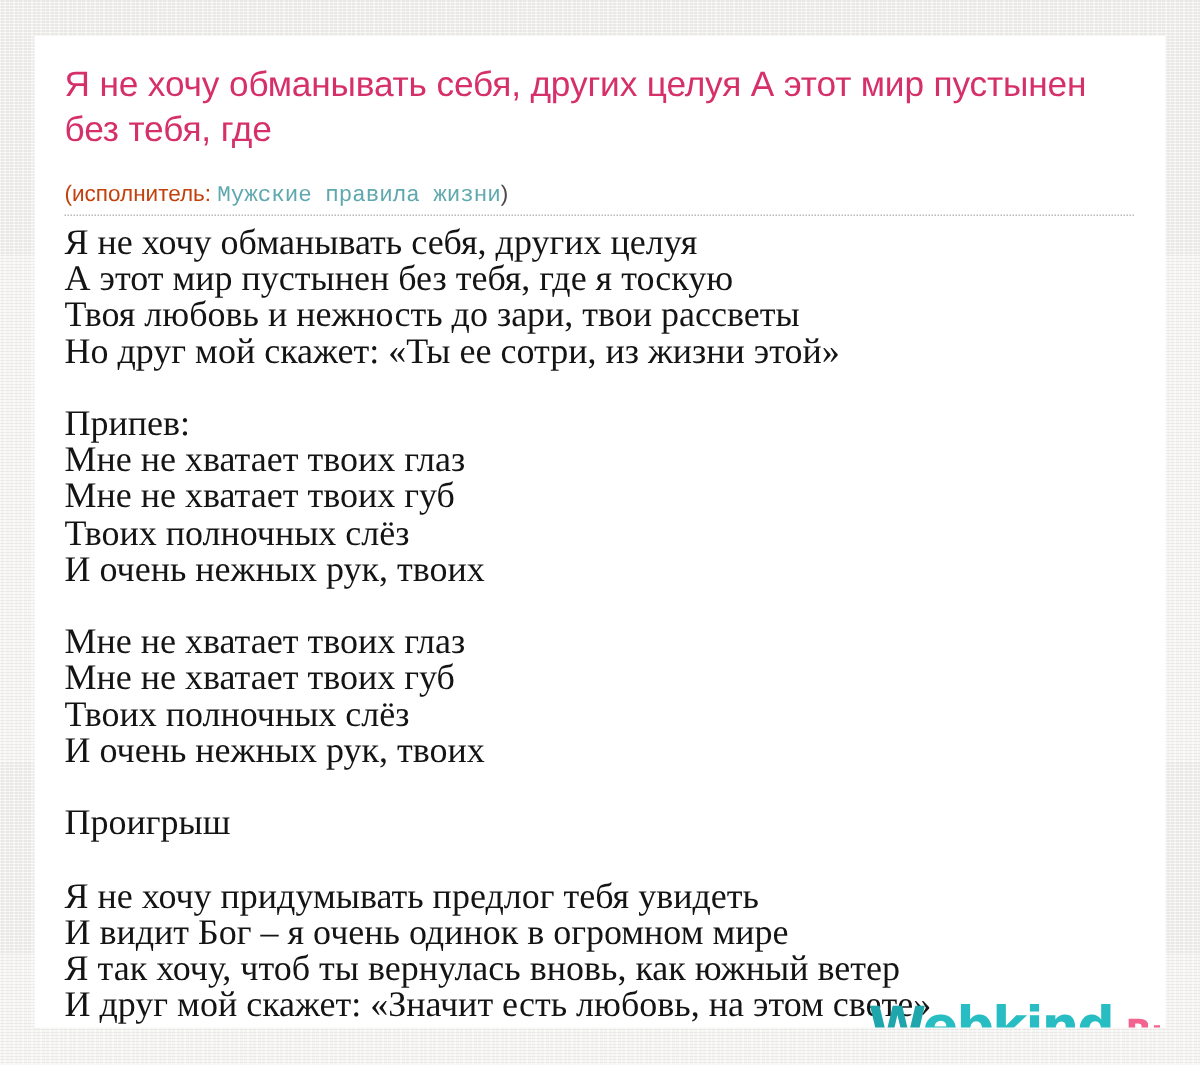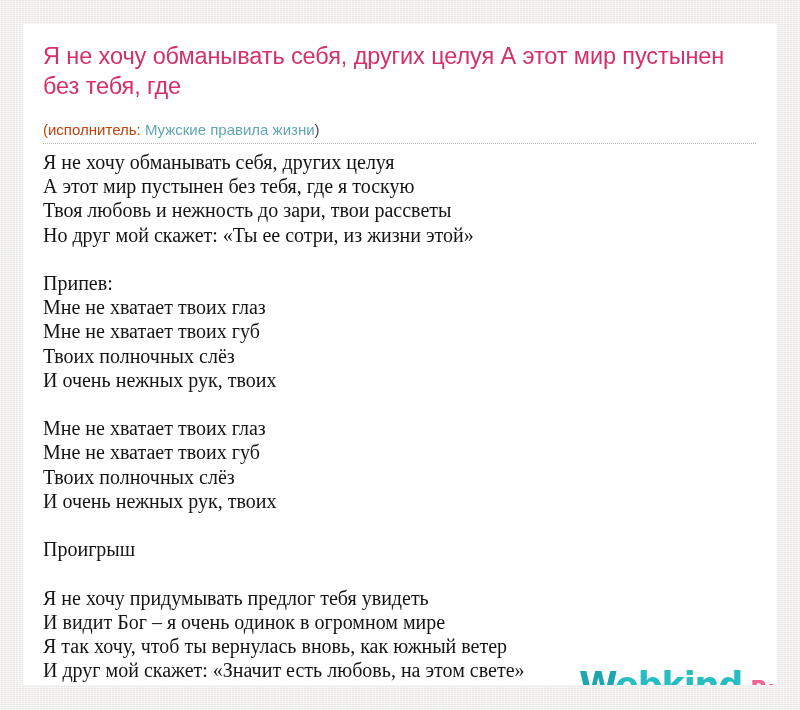--- a/index.html
+++ b/index.html
@@ -64,20 +64,21 @@
   #artist-line .paren {
     color: #4a4a4a;
   }
   #artist-label {
     color: #c2410c;
   }
   #artist-link {
     color: #5fa8ae;
     text-decoration: none;
     cursor: pointer;
+    font-family: Liberation Mono, monospace;
   }
 
   
   #title-divider {
     position: absolute;
     left: 20px;
     top: 119px;
     width: 713px;
     height: 0;
     border: none;
@@ -85,21 +86,21 @@
     margin: 0;
   }
 
   
   #lyrics {
     position: absolute;
     left: 20px;
     top: 126px;
     width: 710px;
     font-family: "Liberation Serif", serif;
-    font-size: 20px;
+    font-size: 24px;
     line-height: 24.2px;
     color: #141414;
     white-space: pre-wrap;
     word-wrap: break-word;
   }
 
   
   #watermark {
     position: absolute;
     left: 556px;

